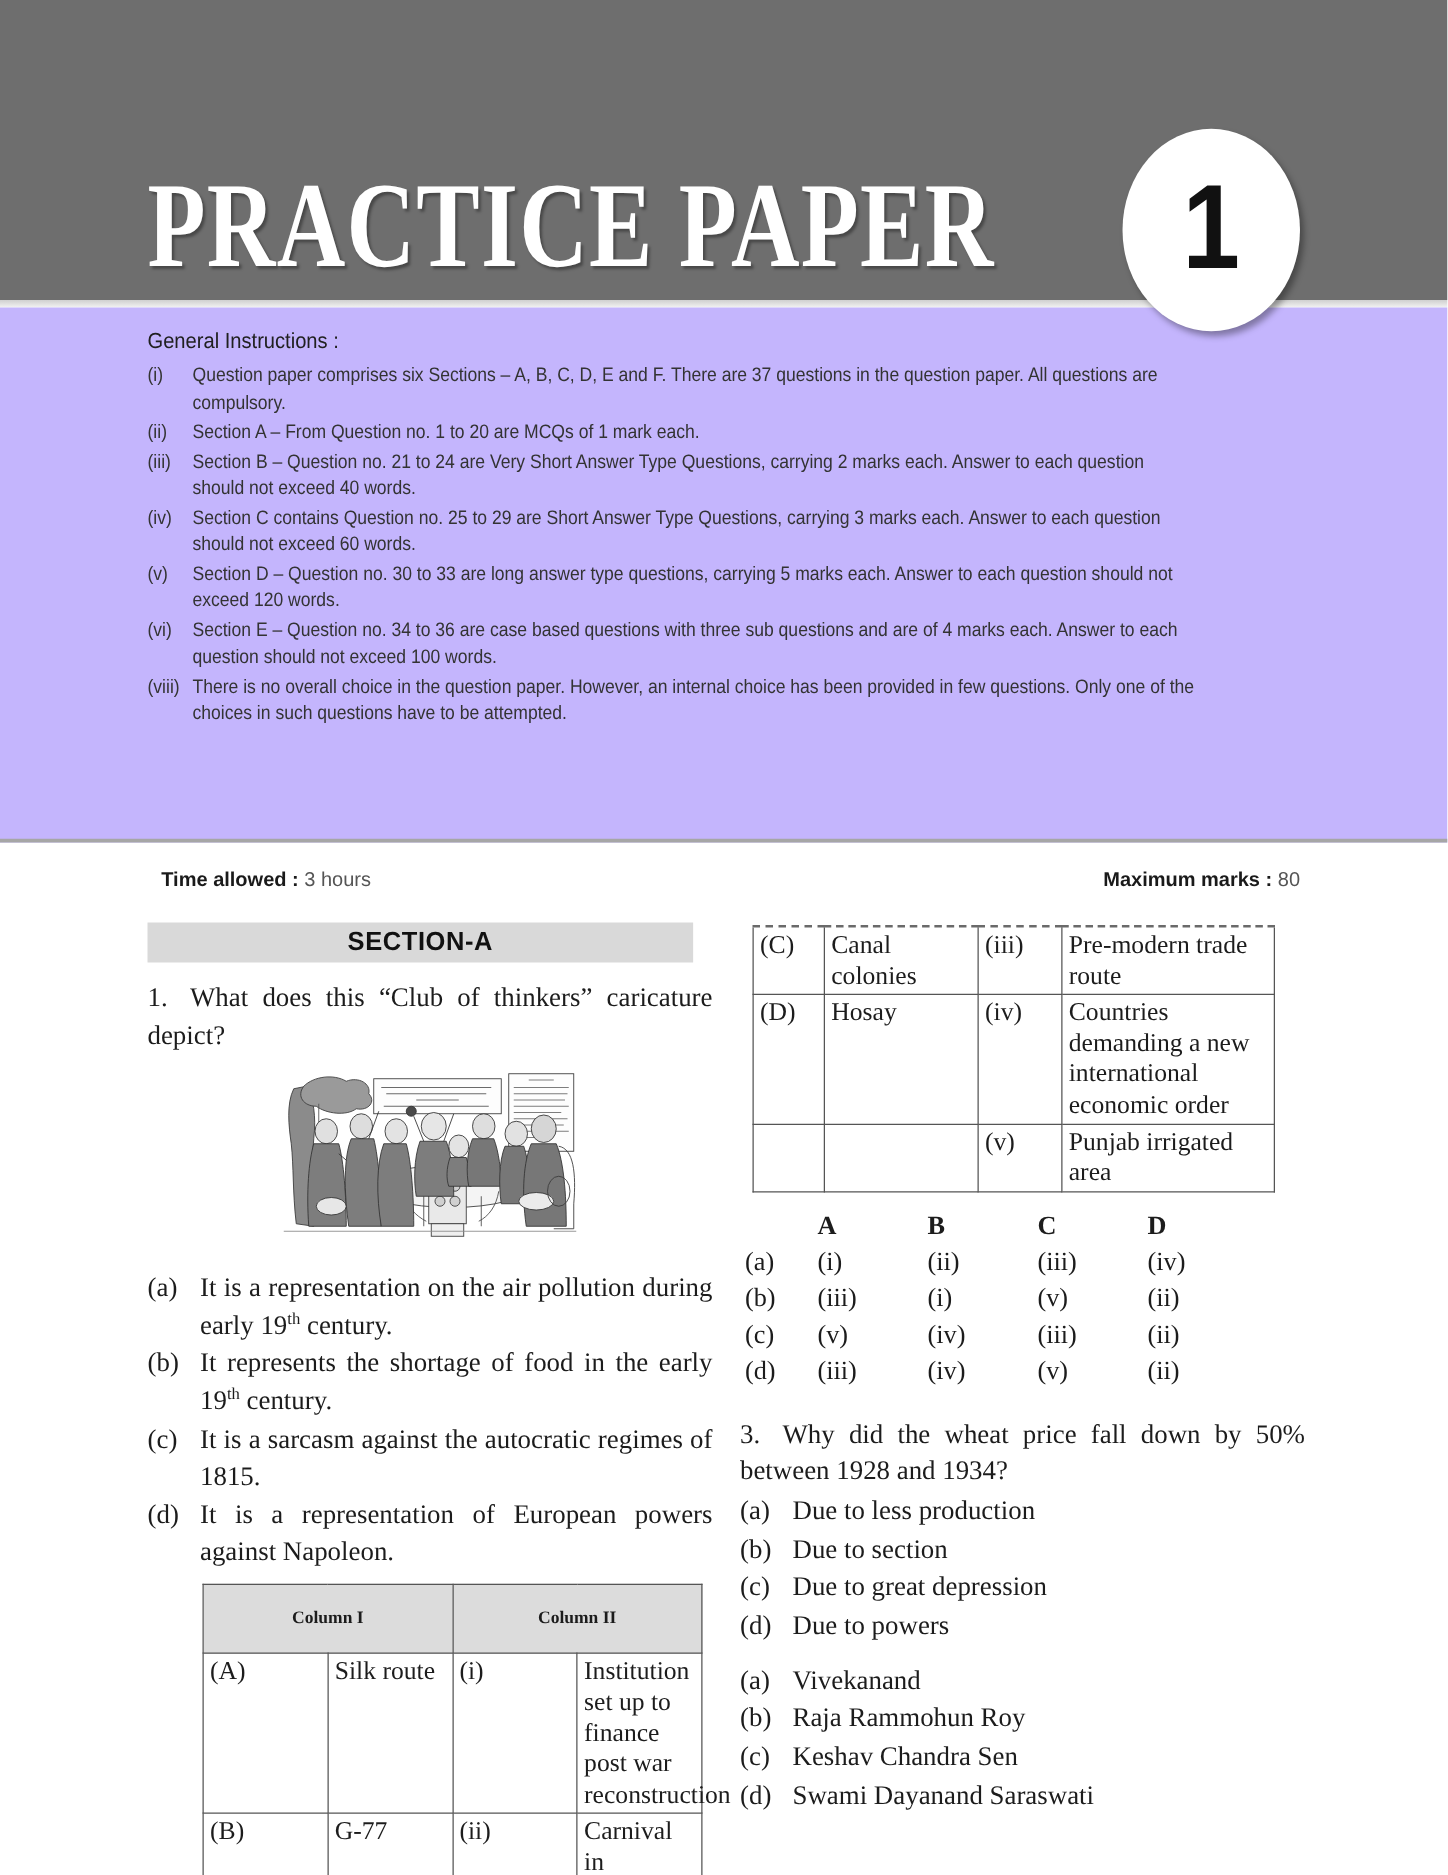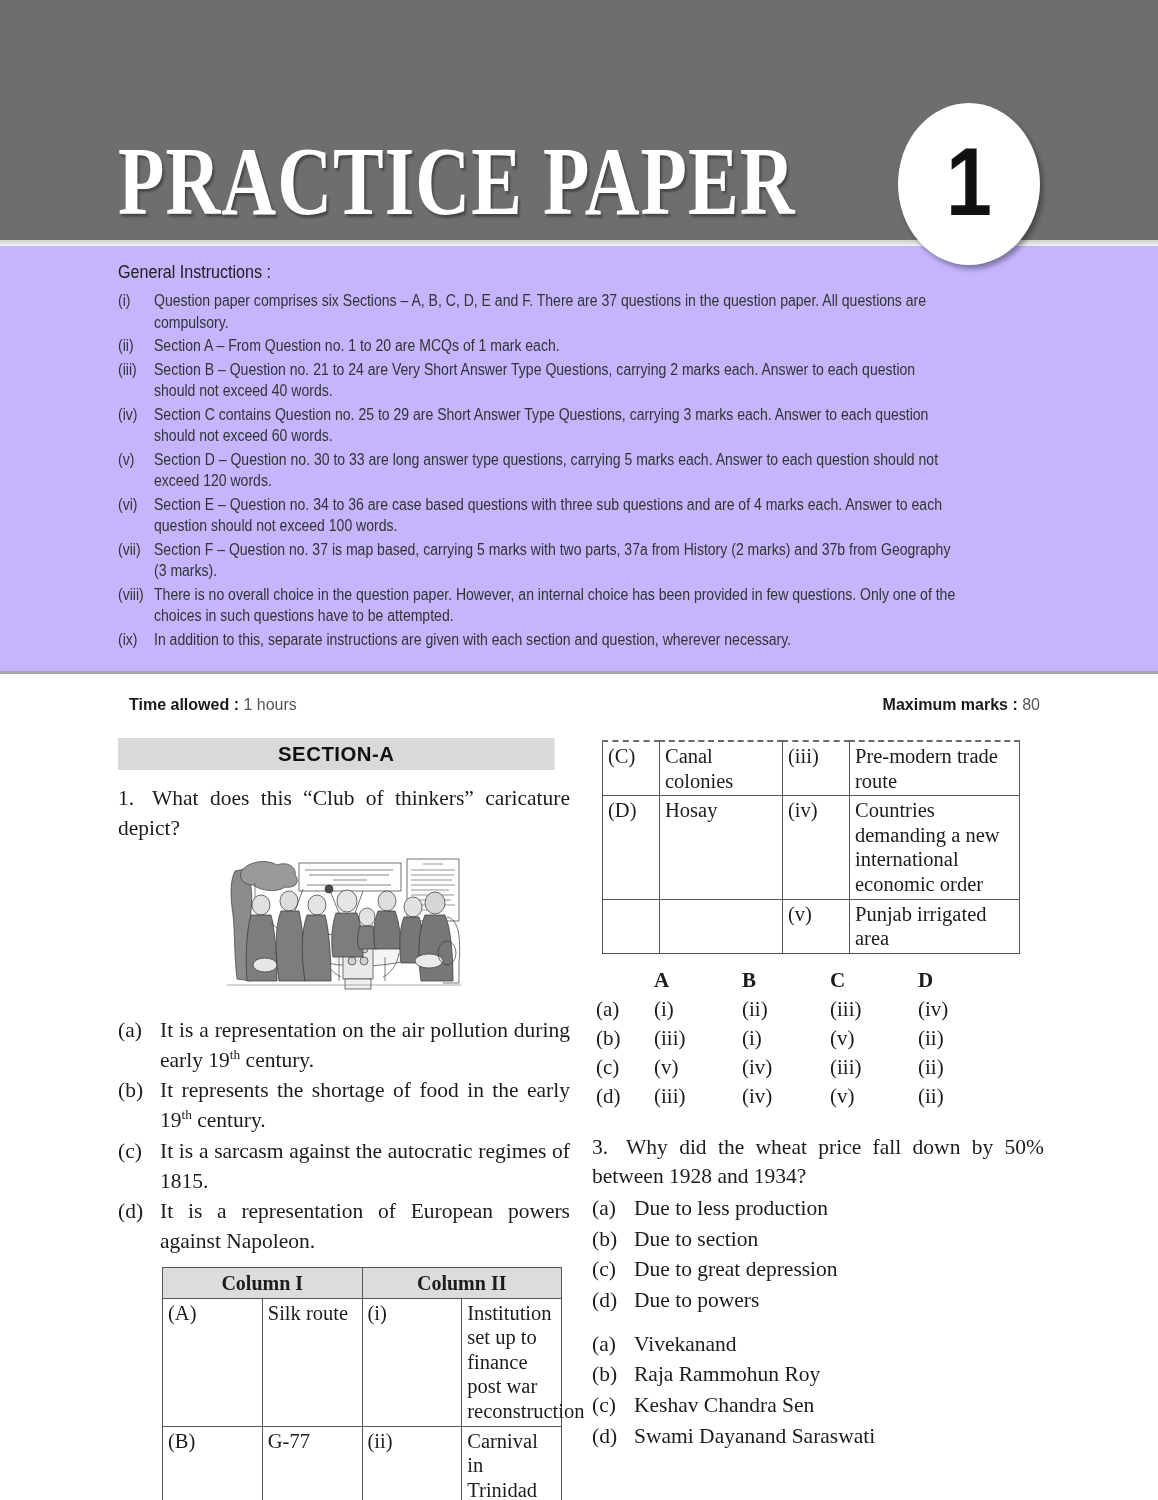--- a/index.html
+++ b/index.html
@@ -220,22 +220,22 @@
   table.match td, table.match th {
     border: 1px solid #555555;
     padding: 2px 5px;
     vertical-align: top;
     font-weight: normal;
   }
   table.match th {
     background: #dcdcdc;
     text-align: center;
     font-weight: bold;
-    font-size: 20px;
-    padding: 3px 4px;
+    font-size: 14px;
+    padding: 19px 4px;
   }
   .tbl-left {
     width: 400px;
     margin: 4px 0 0 44px;
     border-bottom: 2px dashed #6a6a6a;
   }
   .tbl-left td.c-key { width: 44px; text-align: left; }
   .tbl-left td.c-val { width: 138px; }
   .tbl-left td.c-rn  { width: 50px; }
   .tbl-right {
@@ -297,39 +297,31 @@
         </div>
         <div class="instr-row">
           <div class="instr-marker">(v)</div>
           <div class="instr-text">Section D – Question no. 30 to 33 are long answer type questions, carrying 5 marks each. Answer to each question should not exceed 120 words.</div>
         </div>
         <div class="instr-row">
           <div class="instr-marker">(vi)</div>
           <div class="instr-text">Section E – Question no. 34 to 36 are case based questions with three sub questions and are of 4 marks each. Answer to each question should not exceed 100 words.</div>
         </div>
         <div class="instr-row">
-          <div class="instr-marker">(vii)</div>
-          <div class="instr-text">Section F – Question no. 37 is map based, carrying 5 marks with two parts, 37a from History (2 marks) and 37b from Geography (3 marks).</div>
-        </div>
-        <div class="instr-row">
           <div class="instr-marker">(viii)</div>
           <div class="instr-text">There is no overall choice in the question paper. However, an internal choice has been provided in few questions. Only one of the choices in such questions have to be attempted.</div>
-        </div>
-        <div class="instr-row">
-          <div class="instr-marker">(ix)</div>
-          <div class="instr-text">In addition to this, separate instructions are given with each section and question, wherever necessary.</div>
         </div>
       </div>
   </div>
 </div>
 
 <div class="meta-line">
   <div>
     <span class="lbl">Time allowed :</span>
-    <span class="val">1 hours</span>
+    <span class="val">3 hours</span>
   </div>
   <div>
     <span class="lbl">Maximum marks :</span>
     <span class="val">80</span>
   </div>
 </div>
 
 <div class="col-left">
 
   <div class="section-bar">SECTION-A</div>

